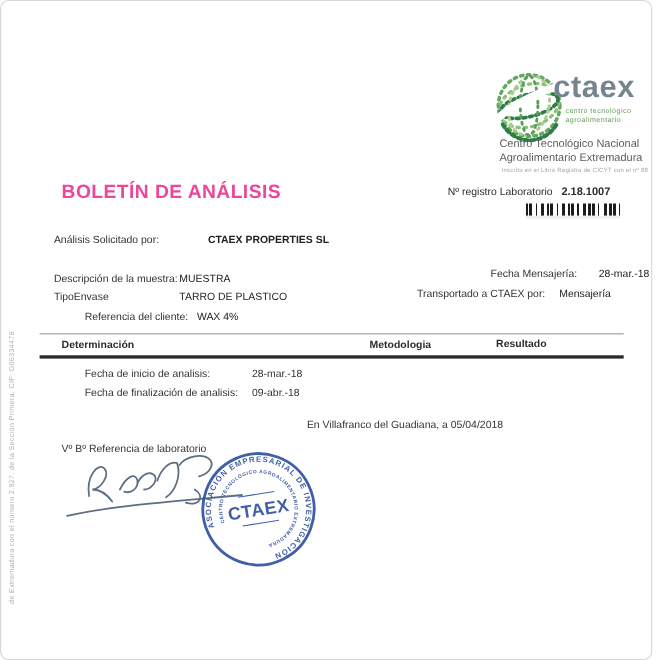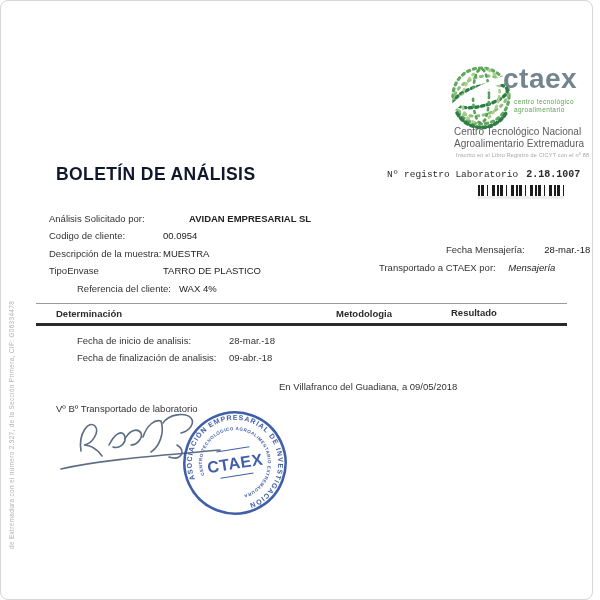--- a/index.html
+++ b/index.html
@@ -14,22 +14,22 @@
   .side-note{
     left:7px;top:548px;width:280px;font-size:6.5px;color:#b3b1b1;
     transform:rotate(-90deg);transform-origin:0 0;letter-spacing:.3px;white-space:nowrap;
   }
   
   .logo-wordmark{left:502px;top:62px;font-size:28px;font-weight:bold;color:#74858f;letter-spacing:.5px;}
   .logo-tagline{left:513px;top:97px;font-size:6.5px;line-height:7.5px;color:#5ea050;letter-spacing:.4px;}
   .org-lines{left:453px;top:125px;font-size:10px;line-height:12px;color:#5c5c5c;}
   .org-note{left:455px;top:151px;font-size:5.5px;color:#a2a4a8;letter-spacing:.2px;}
   
-  .doc-title{left:55px;top:163px;font-size:17.5px;font-weight:bold;color:#0f172a;letter-spacing:.4px;}
-  .reg-line{left:386px;top:168px;font-size:9.5px;color:#2c2c2c;font-family:Liberation Mono, monospace;}
+  .doc-title{left:55px;top:163px;font-size:17.5px;font-weight:bold;color:#ec4899;letter-spacing:.4px;}
+  .reg-line{left:406px;top:168px;font-size:9.5px;color:#2c2c2c;}
   .reg-line b{margin-left:8px;font-size:10px;}
   .barcode{
     left:477px;top:184px;width:86px;height:11px;
     background:repeating-linear-gradient(90deg,#1c1c1c 0 2px,#fff 2px 3px,#1c1c1c 3px 6px,#fff 6px 9px,#1c1c1c 9px 10px,#fff 10px 14px,#1c1c1c 14px 17px,#fff 17px 19px);
     box-shadow:0 3px 0 rgba(0,0,0,.07);
   }
   
   .crow{left:48px;font-size:9.5px;color:#333;display:flex;}
   .crow .lab{width:114px;flex:0 0 114px;}
   .crow .val{color:#222;}
@@ -80,66 +80,62 @@
   <div class="abs org-note">Inscrito en el Libro Registro de CICYT con el nº 88</div>
 
   <div class="abs doc-title">BOLETÍN DE ANÁLISIS</div>
   <div class="abs reg-line">
     <span>Nº registro Laboratorio</span><b>2.18.1007</b>
   </div>
   <div class="abs barcode"></div>
 
   <div class="abs crow" style="top:212px;gap:26px;">
     <span class="lab">Análisis Solicitado por:</span>
-    <span class="val strong">AVIDAN EMPRESARIAL SL</span>
-  </div>
-  <div class="abs crow" style="top:229px;">
-    <span class="lab">Codigo de cliente:</span>
-    <span class="val">00.0954</span>
+    <span class="val strong">CTAEX PROPERTIES SL</span>
   </div>
   <div class="abs crow" style="top:264px;">
     <span class="lab">TipoEnvase</span>
     <span class="val">TARRO DE PLASTICO</span>
   </div>
   <div class="abs crow" style="top:247px;">
     <span class="lab">Descripción de la muestra:</span>
     <span class="val">MUESTRA</span>
   </div>
   <div class="abs crow" style="top:282px;">
     <span class="lab" style="flex-basis:102px;width:102px;padding-left:28px;">Referencia del cliente:</span>
     <span class="val">WAX 4%</span>
   </div>
 
   <div class="abs rrow" style="left:445px;top:243px;">
     <span>Fecha Mensajería:</span>
     <span class="val" style="margin-left:17px;">28-mar.-18</span>
   </div>
   <div class="abs rrow" style="left:378px;top:261px;">
     <span>Transportado a CTAEX por:</span>
-    <span class="val" style="margin-left:10px;font-style:italic;">Mensajería</span>
+    <span class="val" style="margin-left:10px;">Mensajería</span>
   </div>
 
   <div class="abs rule-thin" style="top:302px;"></div>
   <div class="abs th" style="left:55px;top:307px;">Determinación</div>
   <div class="abs th" style="left:335px;top:307px;">Metodologia</div>
   <div class="abs th" style="left:450px;top:306px;">Resultado</div>
   <div class="abs rule-thick" style="top:322px;"></div>
 
   <div class="abs drow" style="top:334px;">
     <span class="lab">Fecha de inicio de analisis:</span>
     <span class="val">28-mar.-18</span>
   </div>
   <div class="abs drow" style="top:351px;">
     <span class="lab">Fecha de finalización de analisis:</span>
     <span class="val">09-abr.-18</span>
   </div>
 
-  <div class="abs place-line">En Villafranco del Guadiana, a 09/05/2018</div>
+  <div class="abs place-line">En Villafranco del Guadiana, a 05/04/2018</div>
 
-  <div class="abs approval">Vº Bº Transportado de laboratorio</div>
+  <div class="abs approval">Vº Bº Referencia de laboratorio</div>
 
   <svg class="abs sig-svg" width="165" height="75" viewBox="0 0 165 75">
     <g fill="none" stroke="#5d6e84" stroke-width="1.6" stroke-linecap="round">
       <path d="M22,40 C19,22 30,9 36,15 C41,21 33,33 25,34 C31,34 38,38 43,45"></path>
       <path d="M50,34 C56,22 64,18 66,26 C67,33 60,38 54,36"></path>
       <path d="M66,28 C70,20 78,16 82,22 C84,27 78,34 72,34"></path>
       <path d="M84,26 C88,14 96,8 102,10 C106,22 100,36 92,41"></path>
       <path d="M104,12 C110,3 126,1 132,7 C136,12 131,20 122,22"></path>
       <path d="M2,58 C45,48 110,44 161,39"></path>
       <path d="M118,34 C128,40 122,50 110,46"></path>

